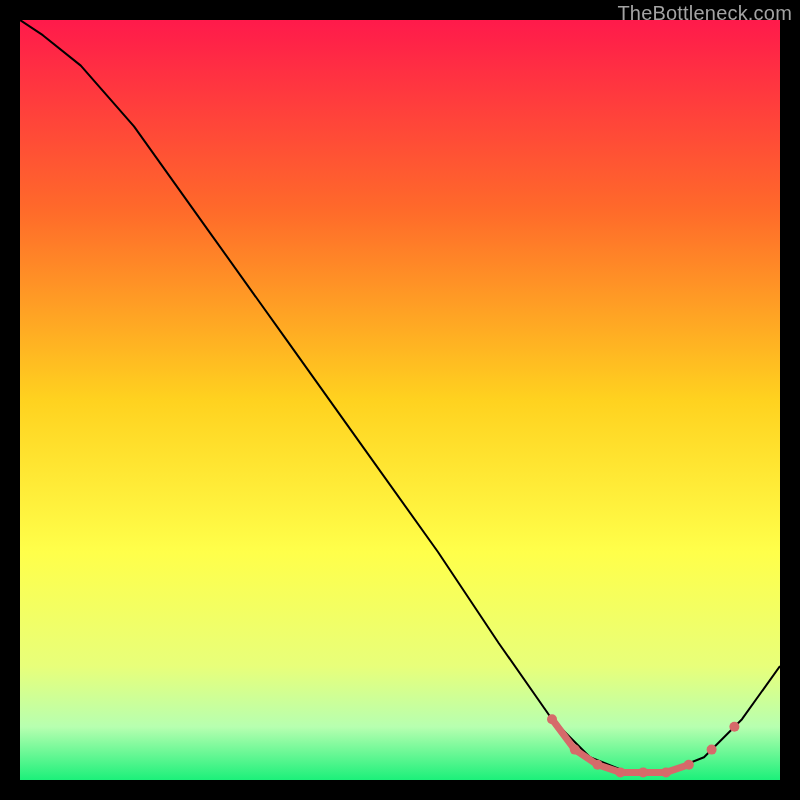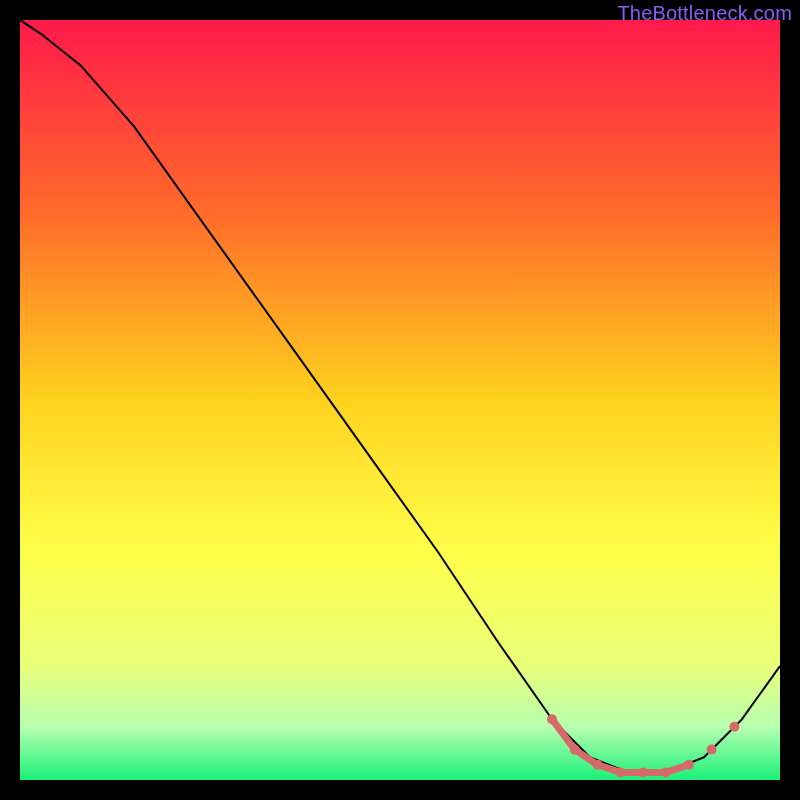--- a/index.html
+++ b/index.html
@@ -13,21 +13,21 @@
   }
   .frame {
     position: relative;
     width: 800px;
     height: 800px;
   }
   .watermark {
     position: absolute;
     top: 2px;
     right: 8px;
-    color: #8b5cf6;
+    color: #a3a3a3;
     font-size: 20px;
     font-weight: 500;
     letter-spacing: 0.2px;
     user-select: none;
   }
   .plot-area {
     position: absolute;
     left: 20px;
     top: 20px;
     width: 760px;

